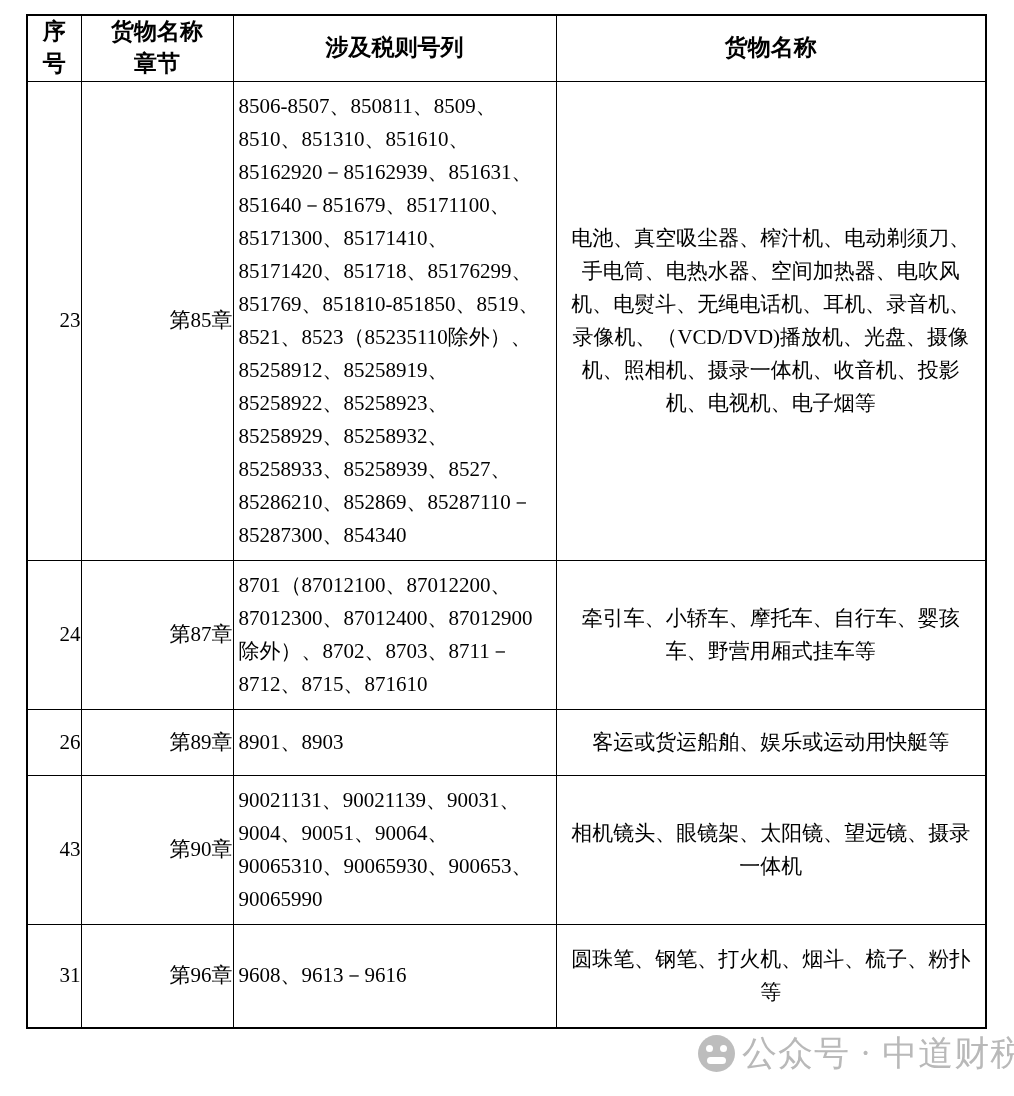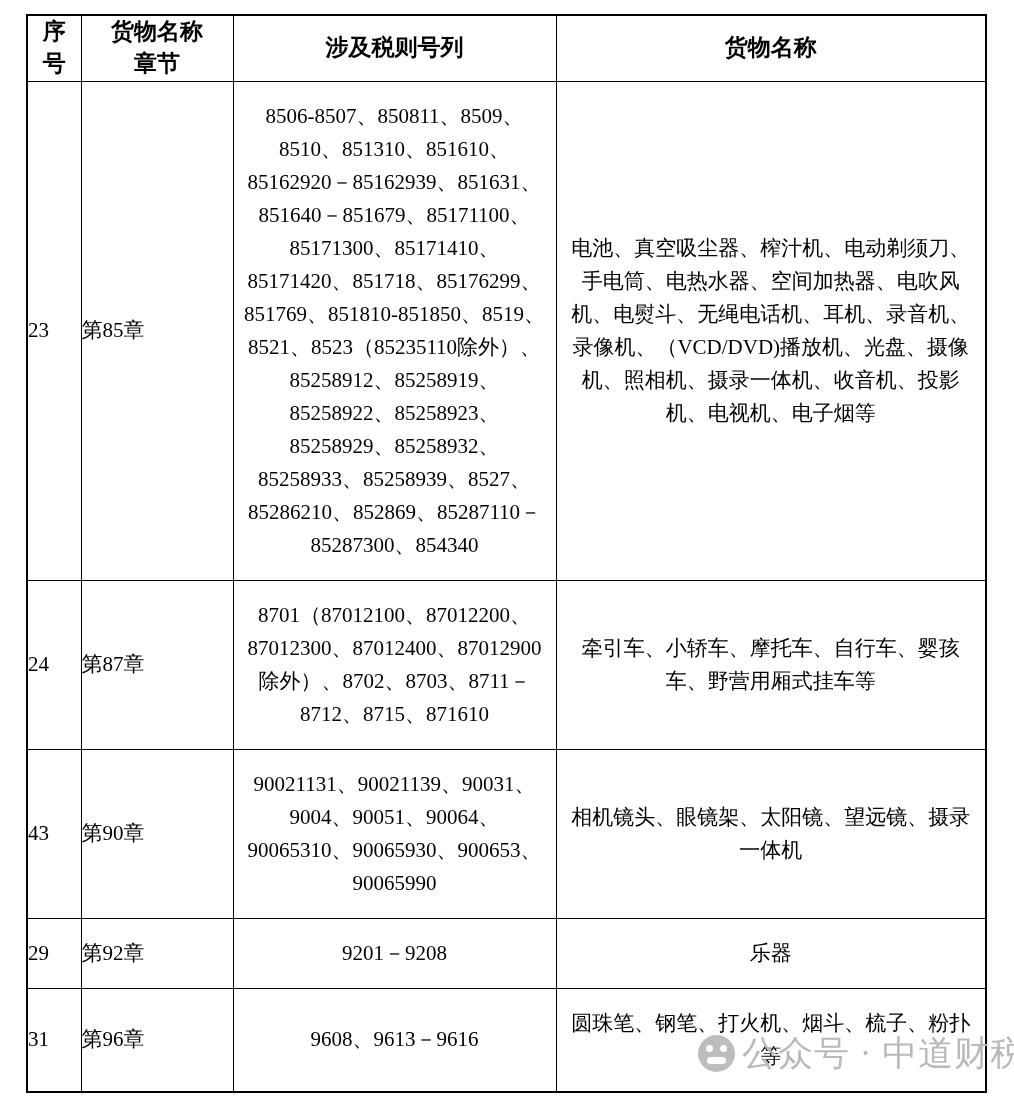--- a/index.html
+++ b/index.html
@@ -33,22 +33,22 @@
     line-height: 33px;
     overflow: hidden;
   }
   th {
     font-size: 23px;
     font-weight: bold;
     text-align: center;
     white-space: pre-line;
     line-height: 32px;
   }
-  td.no-cell, td.chapter-cell { text-align: left; }
-  td.codes-cell { text-align: center; padding: 18px 5px; }
+  td.no-cell, td.chapter-cell { text-align: right; }
+  td.codes-cell { text-align: left; padding: 8px 5px; }
   td.goods-cell { text-align: center; padding: 2px 9px; }
   thead tr            { height: 66px;  }
   tbody tr:nth-child(1)  { height: 450px; }
   tbody tr:nth-child(2)  { height: 131px; }
   tbody tr:nth-child(3)  { height: 66px;  }
   tbody tr:nth-child(4)  { height: 36px;  }
   tbody tr:nth-child(5)  { height: 104px; }
   tbody tr:nth-child(6)  { height: 36px;  }
   tbody tr:nth-child(7)  { height: 35px;  }
   tbody tr:nth-child(8)  { height: 37px;  }
@@ -129,30 +129,30 @@
         <td class="codes-cell">8506-8507、850811、8509、8510、851310、851610、85162920－85162939、851631、851640－851679、85171100、85171300、85171410、85171420、851718、85176299、851769、851810-851850、8519、8521、8523（85235110除外）、85258912、85258919、85258922、85258923、85258929、85258932、85258933、85258939、8527、85286210、852869、85287110－85287300、854340</td>
         <td class="goods-cell">电池、真空吸尘器、榨汁机、电动剃须刀、手电筒、电热水器、空间加热器、电吹风机、电熨斗、无绳电话机、耳机、录音机、录像机、（VCD/DVD)播放机、光盘、摄像机、照相机、摄录一体机、收音机、投影机、电视机、电子烟等</td>
       </tr>
       <tr>
         <td class="no-cell">24</td>
         <td class="chapter-cell">第87章</td>
         <td class="codes-cell">8701（87012100、87012200、87012300、87012400、87012900除外）、8702、8703、8711－8712、8715、871610</td>
         <td class="goods-cell">牵引车、小轿车、摩托车、自行车、婴孩车、野营用厢式挂车等</td>
       </tr>
       <tr>
+        <td class="no-cell">26</td>
+        <td class="chapter-cell">第89章</td>
+        <td class="codes-cell">8901、8903</td>
+        <td class="goods-cell">客运或货运船舶、娱乐或运动用快艇等</td>
+      </tr>
+      <tr>
         <td class="no-cell">43</td>
         <td class="chapter-cell">第90章</td>
         <td class="codes-cell">90021131、90021139、90031、9004、90051、90064、90065310、90065930、900653、90065990</td>
         <td class="goods-cell">相机镜头、眼镜架、太阳镜、望远镜、摄录一体机</td>
-      </tr>
-      <tr>
-        <td class="no-cell">29</td>
-        <td class="chapter-cell">第92章</td>
-        <td class="codes-cell">9201－9208</td>
-        <td class="goods-cell">乐器</td>
       </tr>
       <tr>
         <td class="no-cell">31</td>
         <td class="chapter-cell">第96章</td>
         <td class="codes-cell">9608、9613－9616</td>
         <td class="goods-cell">圆珠笔、钢笔、打火机、烟斗、梳子、粉扑等</td>
       </tr>
 
     </tbody>
   </table>

